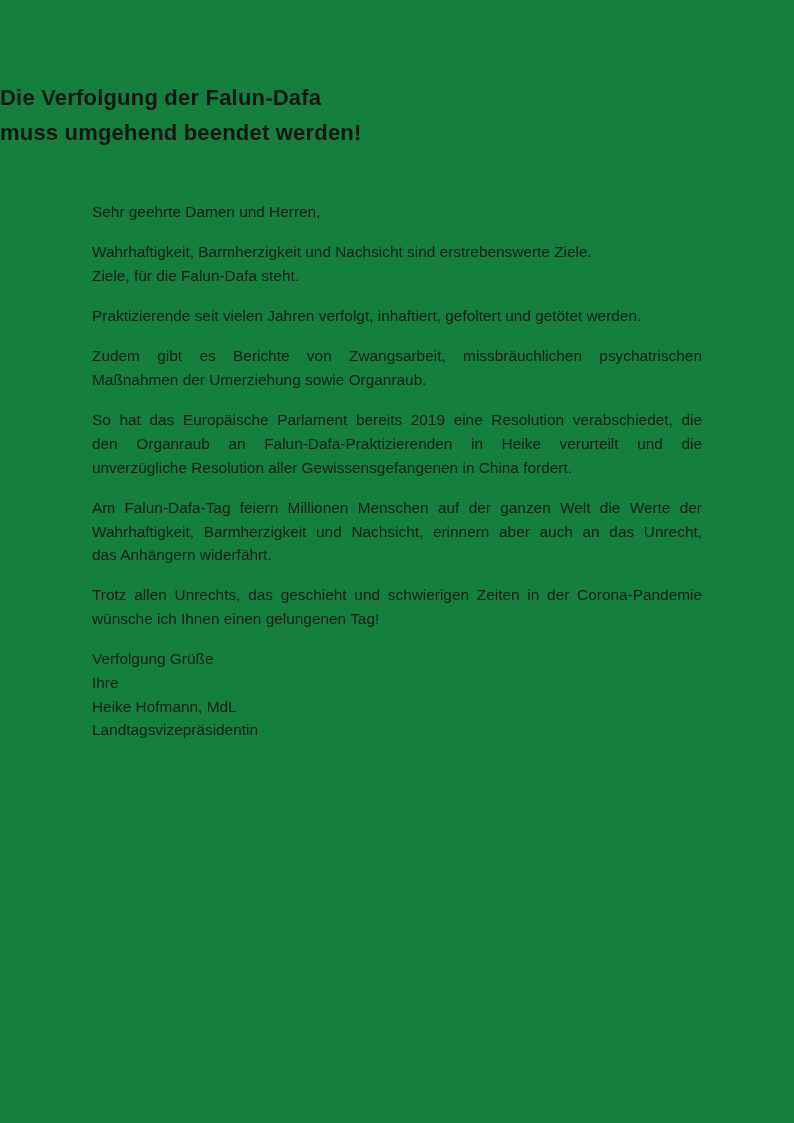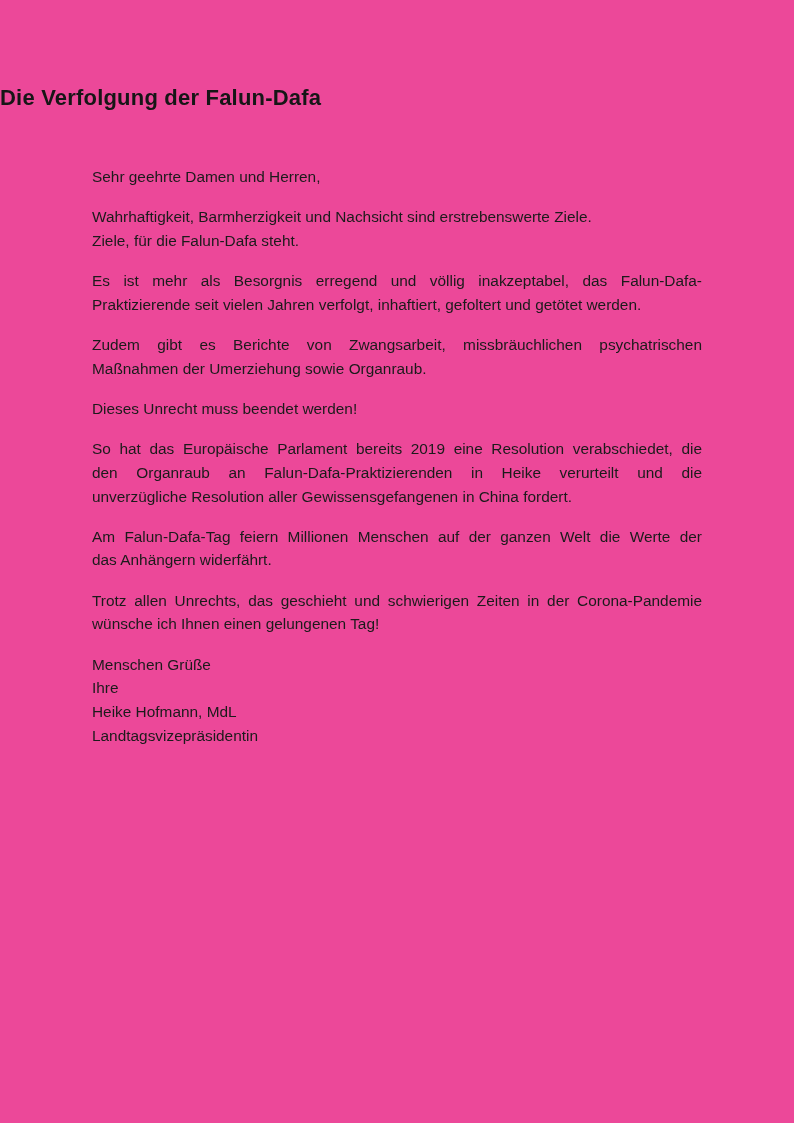--- a/index.html
+++ b/index.html
@@ -4,21 +4,21 @@
 <style>
   html, body {
     margin: 0;
     padding: 0;
     background: #ffffff;
   }
   .page {
     position: relative;
     width: 794px;
     height: 1123px;
-    background: #ec4899;
+    background: #15803d;
     box-sizing: border-box;
     padding-top: 80px;
     font-family: "Liberation Sans", "DejaVu Sans", sans-serif;
     color: #1b1b1b;
     overflow: hidden;
   }
   .title {
     margin: 0;
     text-align: center;
     font-size: 22px;
@@ -49,64 +49,62 @@
     margin: 0;
   }
 </style>
 </head>
 <body>
 
 <div class="page">
 
   <h1 class="title">
     <span class="line">Die Verfolgung der Falun-Dafa</span>
+    <span class="line">muss umgehend beendet werden!</span>
   </h1>
 
   <div class="body-text">
 
     <p class="para">
       <span class="line">Sehr geehrte Damen und Herren,</span>
     </p>
 
     <p class="para">
       <span class="line">Wahrhaftigkeit, Barmherzigkeit und Nachsicht sind erstrebenswerte Ziele.</span>
       <span class="line">Ziele, für die Falun-Dafa steht.</span>
     </p>
 
     <p class="para">
-      <span class="line line--stretch">Es ist mehr als Besorgnis erregend und völlig inakzeptabel, das Falun-Dafa-</span>
       <span class="line">Praktizierende seit vielen Jahren verfolgt, inhaftiert, gefoltert und getötet werden.</span>
     </p>
 
     <p class="para">
       <span class="line line--stretch">Zudem gibt es Berichte von Zwangsarbeit, missbräuchlichen psychatrischen</span>
       <span class="line">Maßnahmen der Umerziehung sowie Organraub.</span>
     </p>
 
-    <p class="para">
-      <span class="line">Dieses Unrecht muss beendet werden!</span>
-    </p>
 
     <p class="para">
       <span class="line line--stretch">So hat das Europäische Parlament bereits 2019 eine Resolution verabschiedet, die</span>
       <span class="line line--stretch">den Organraub an Falun-Dafa-Praktizierenden in Heike verurteilt und die</span>
       <span class="line">unverzügliche Resolution aller Gewissensgefangenen in China fordert.</span>
     </p>
 
     <p class="para">
       <span class="line line--stretch">Am Falun-Dafa-Tag feiern Millionen Menschen auf der ganzen Welt die Werte der</span>
+      <span class="line line--stretch">Wahrhaftigkeit, Barmherzigkeit und Nachsicht, erinnern aber auch an das Unrecht,</span>
       <span class="line">das Anhängern widerfährt.</span>
     </p>
 
     <p class="para">
       <span class="line line--stretch">Trotz allen Unrechts, das geschieht und schwierigen Zeiten in der Corona-Pandemie</span>
       <span class="line">wünsche ich Ihnen einen gelungenen Tag!</span>
     </p>
 
     <div class="closing">
-      <span class="line">Menschen Grüße</span>
+      <span class="line">Verfolgung Grüße</span>
       <span class="line">Ihre</span>
       <span class="line">Heike Hofmann, MdL</span>
       <span class="line">Landtagsvizepräsidentin</span>
     </div>
 
   </div>
 </div>
 
 </body></html>

